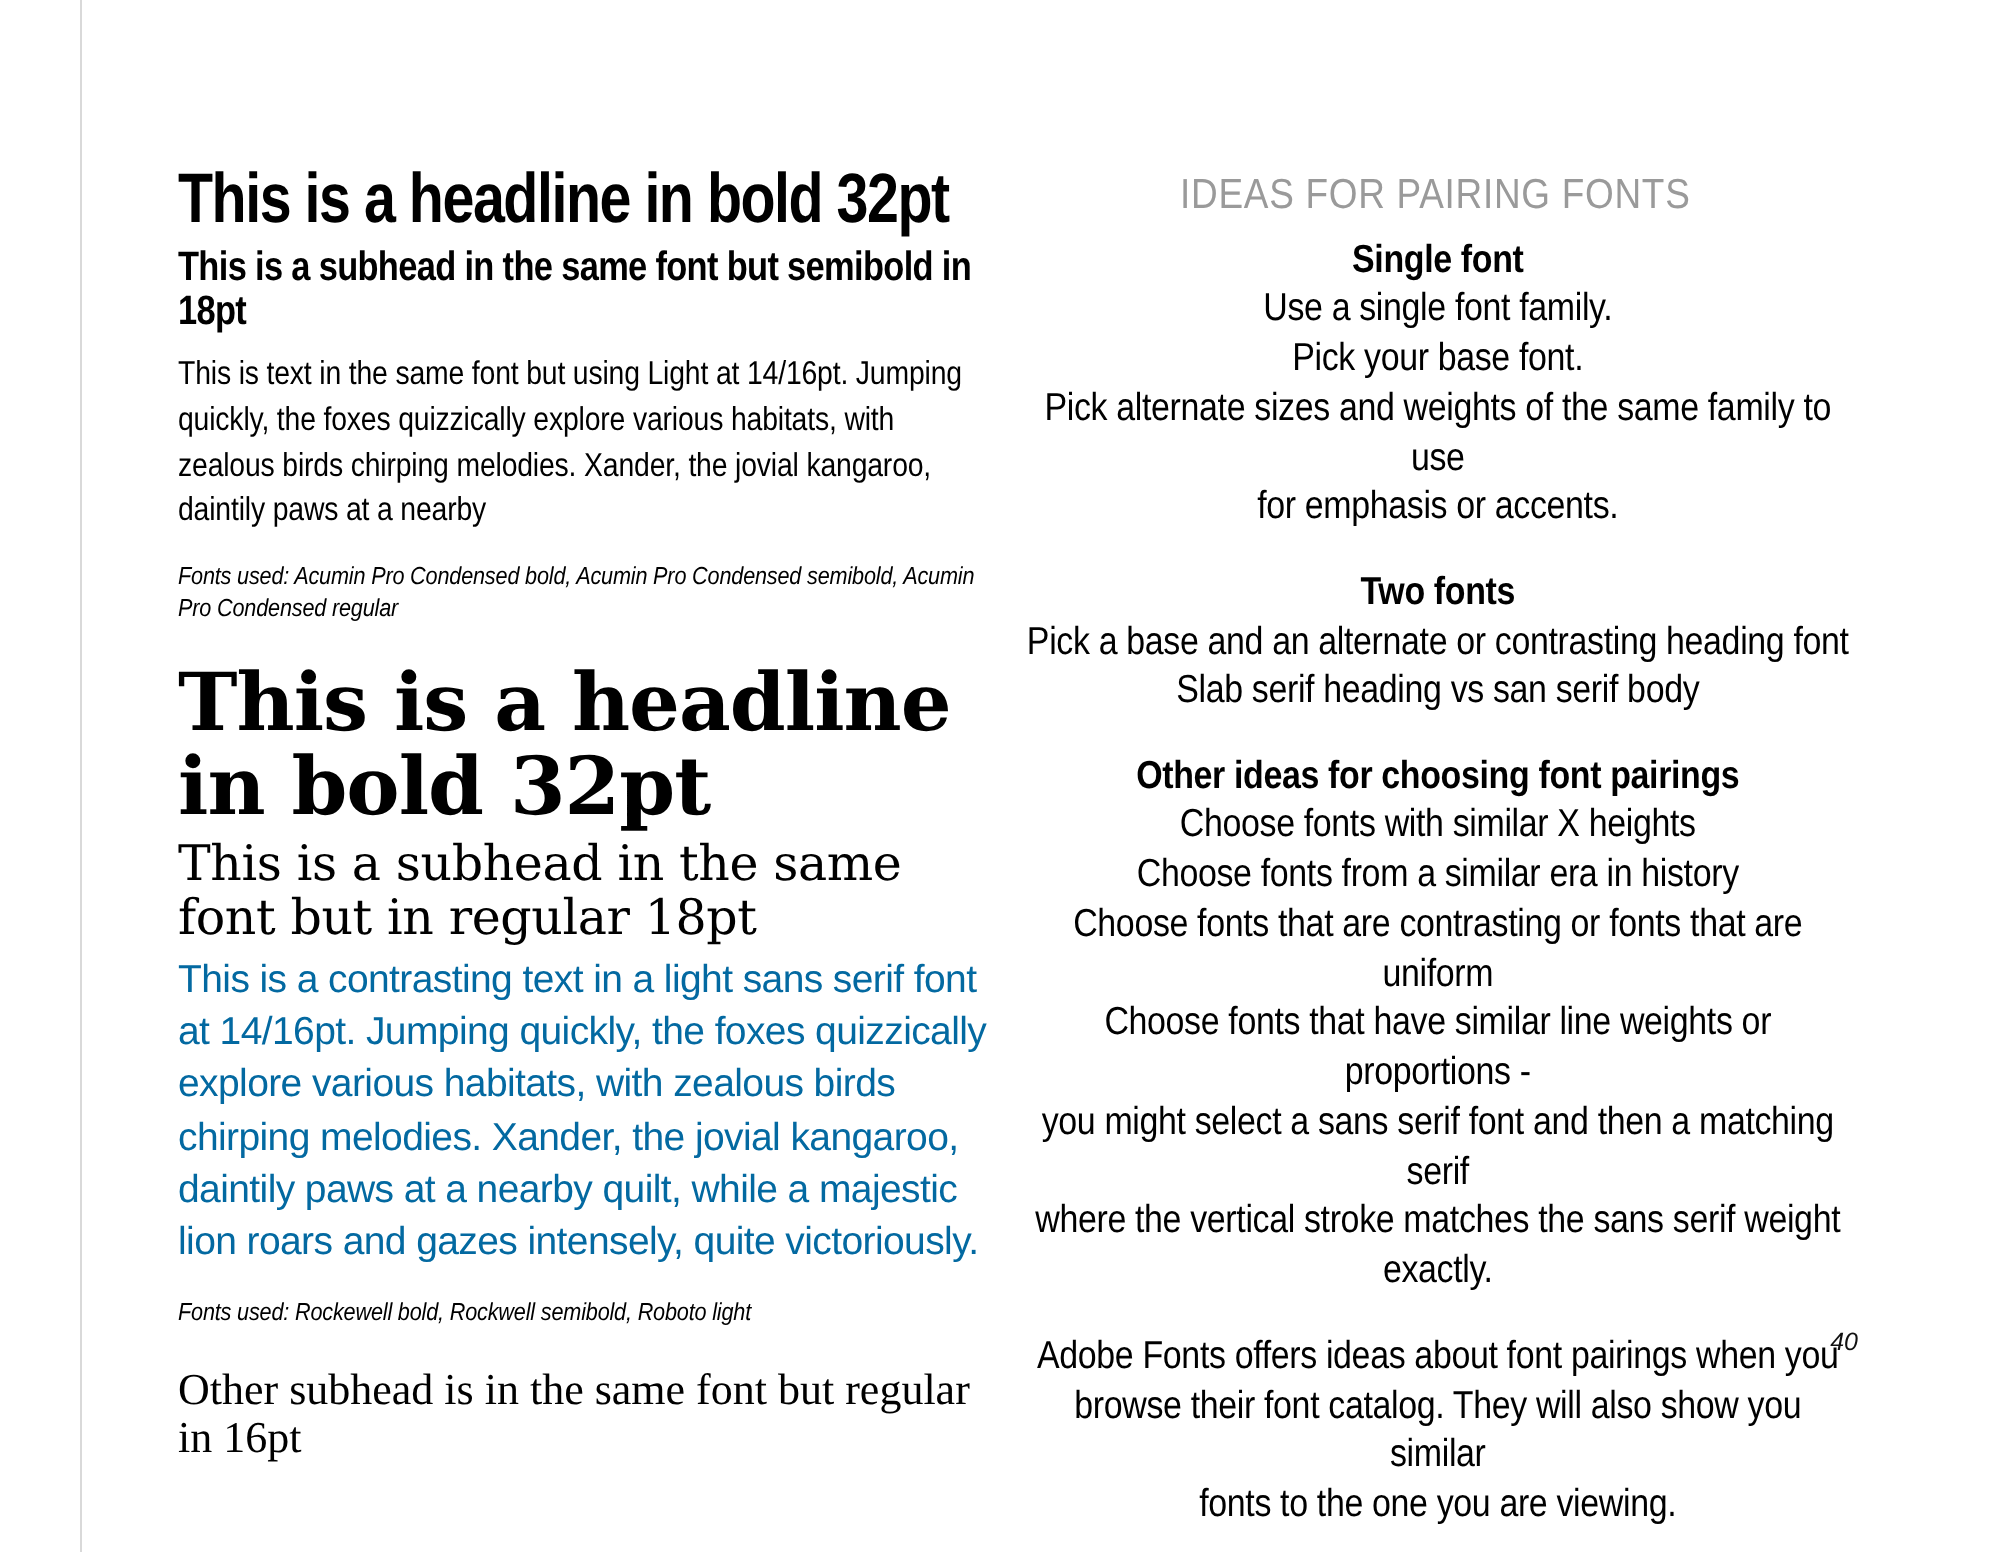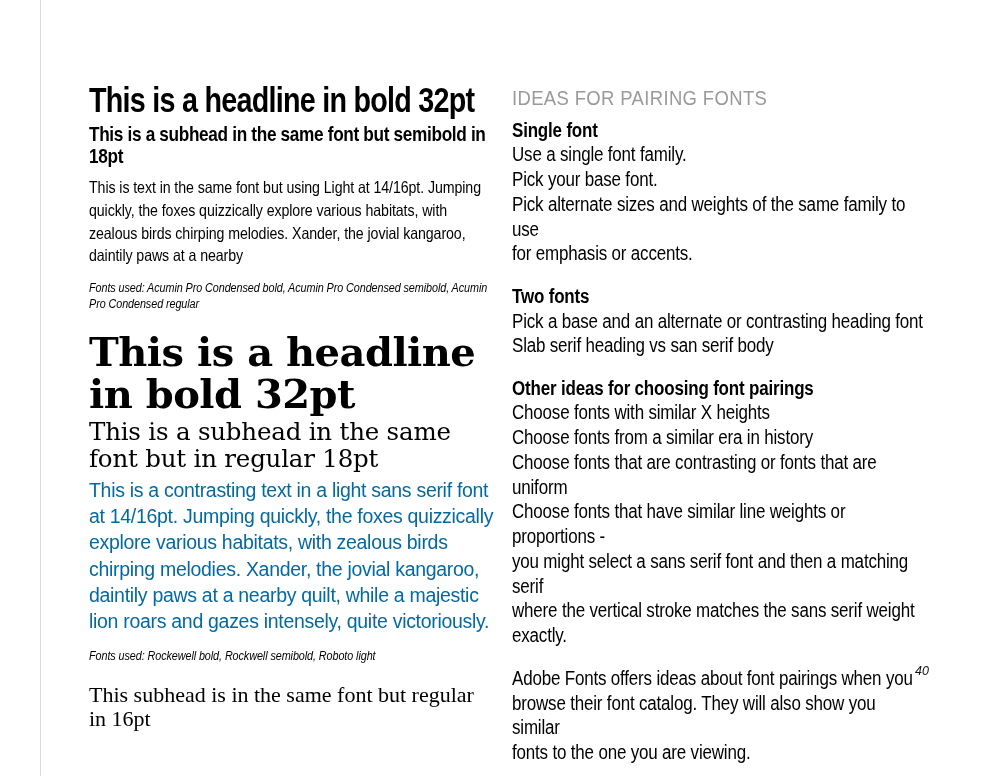--- a/index.html
+++ b/index.html
@@ -34,20 +34,21 @@
     position: absolute;
     left: 89px;
     top: 82px;
     width: 405px;
   }
   .col-right {
     position: absolute;
     left: 512px;
     top: 86px;
     width: 410px;
+    text-align: center;
   }
 
   
   .blk { margin-bottom: 0; }
 
   .h-cond-bold {
     font-family: "Liberation Sans Narrow", "Liberation Sans", sans-serif;
     font-weight: 700;
     font-size: 35px;
     line-height: 1.0;
@@ -199,21 +200,21 @@
     </div>
 
     <div class="blk">
       <div class="h-slab">This is a headline in bold 32pt</div>
       <div class="sh-slab">This is a subhead in the same font but in regular 18pt</div>
       <div class="body-sans-light">This is a contrasting text in a light sans serif font at 14/16pt. Jumping quickly, the foxes quizzically explore various habitats, with zealous birds chirping melodies. Xander, the jovial kangaroo, daintily paws at a nearby quilt, while a majestic lion roars and gazes intensely, quite victoriously.</div>
       <div class="credit">Fonts used: Rockewell bold, Rockwell semibold, Roboto light</div>
     </div>
 
     <div class="blk">
-      <div class="sh-fenice">This subhead is in the same font but regular in 16pt</div>
+      <div class="sh-fenice">Other subhead is in the same font but regular in 16pt</div>
 
     </div>
 
   </div>
 
   <div class="col-right">
 
     <div class="r-title">IDEAS FOR PAIRING FONTS</div>
 
     <div>

